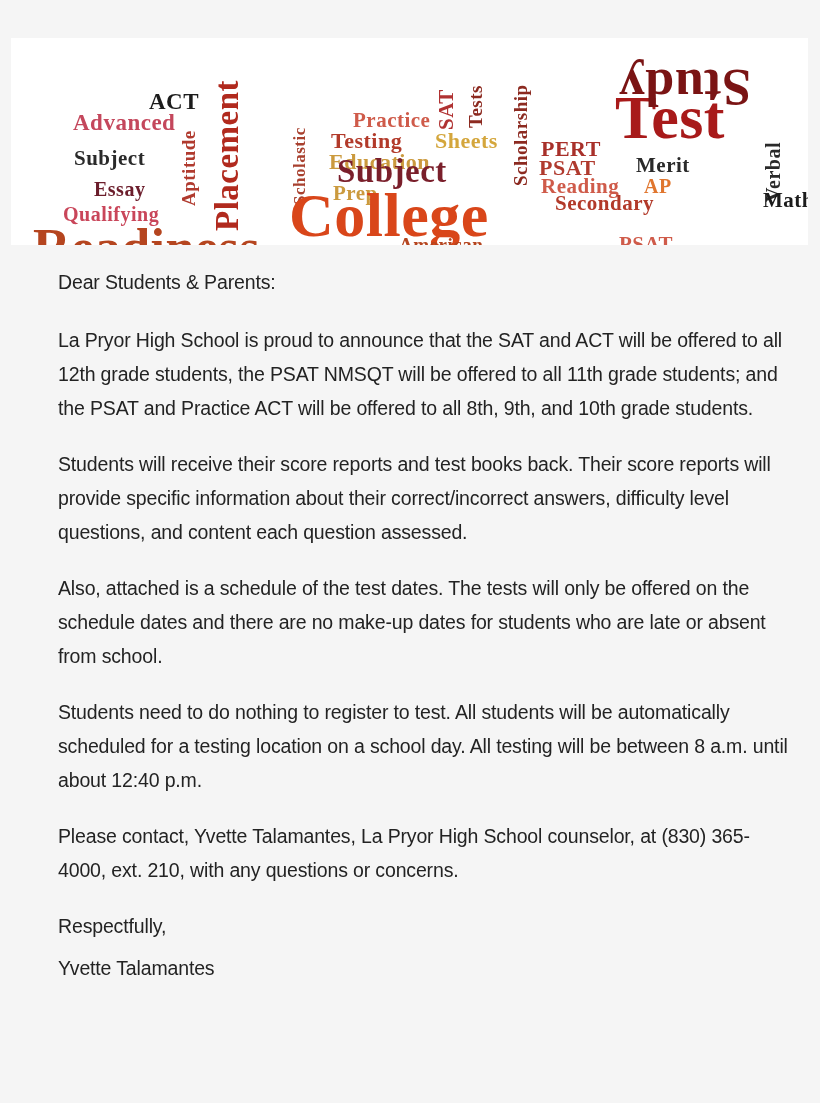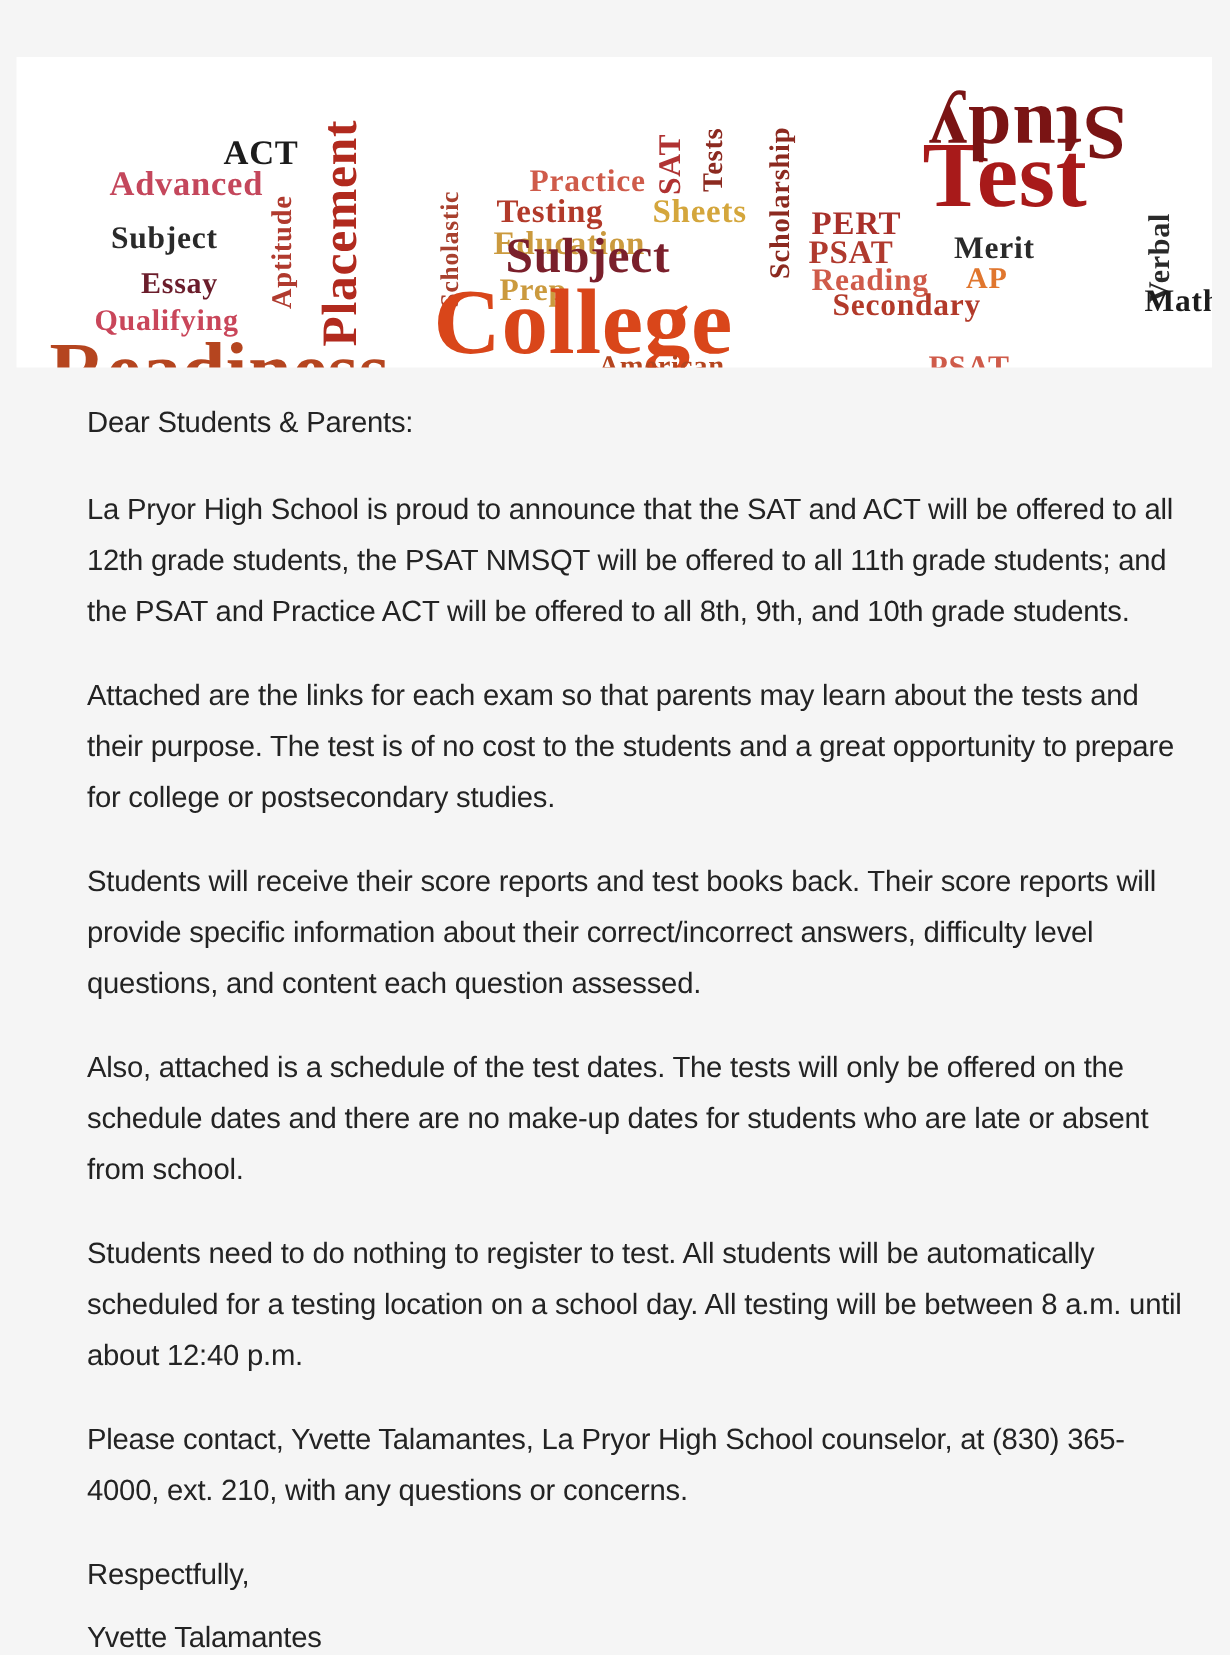--- a/index.html
+++ b/index.html
@@ -99,21 +99,20 @@
       <span class="wc rot90" style="left: 752px; top: 164px; font-size: 20px; color: rgb(42, 42, 42);">Verbal</span>
       <span class="wc" style="left: 752px; top: 152px; font-size: 21px; color: rgb(28, 28, 28);">Math</span>
       <span class="wc" style="left: 608px; top: 196px; font-size: 21px; color: rgb(207, 91, 74);">PSAT</span>
     </div>
 
   <div class="letter">
     <p class="salutation">Dear Students &amp; Parents:</p>
 
     <p>La Pryor High School is proud to announce that the SAT and ACT will  be offered to all 12th grade students, the PSAT NMSQT will be offered to all 11th grade students; and the PSAT and Practice ACT will be offered to all 8th, 9th, and 10th grade students.</p>
 
-    <p>Attached are the links for each exam so that parents may learn about the tests and their purpose.  The test is of no cost to the students and a great opportunity to prepare for college or postsecondary studies.</p>
 
     <p>Students will receive their score reports and test books back.  Their score reports will provide specific information about their correct/incorrect answers, difficulty level questions, and content each question assessed.</p>
 
     <p>Also, attached is a schedule of the test dates. The tests will only be offered on the schedule dates and there are no make-up dates for students who are late or absent from school.</p>
 
     <p>Students need to do nothing to register to test.  All students will be automatically scheduled for a testing location on a school day.  All testing will be between 8 a.m. until about 12:40 p.m.</p>
 
     <p>Please contact, Yvette Talamantes, La Pryor High School counselor, at (830) 365-4000, ext. 210, with any questions or concerns.</p>
 
     <p class="tight">Respectfully,</p>

